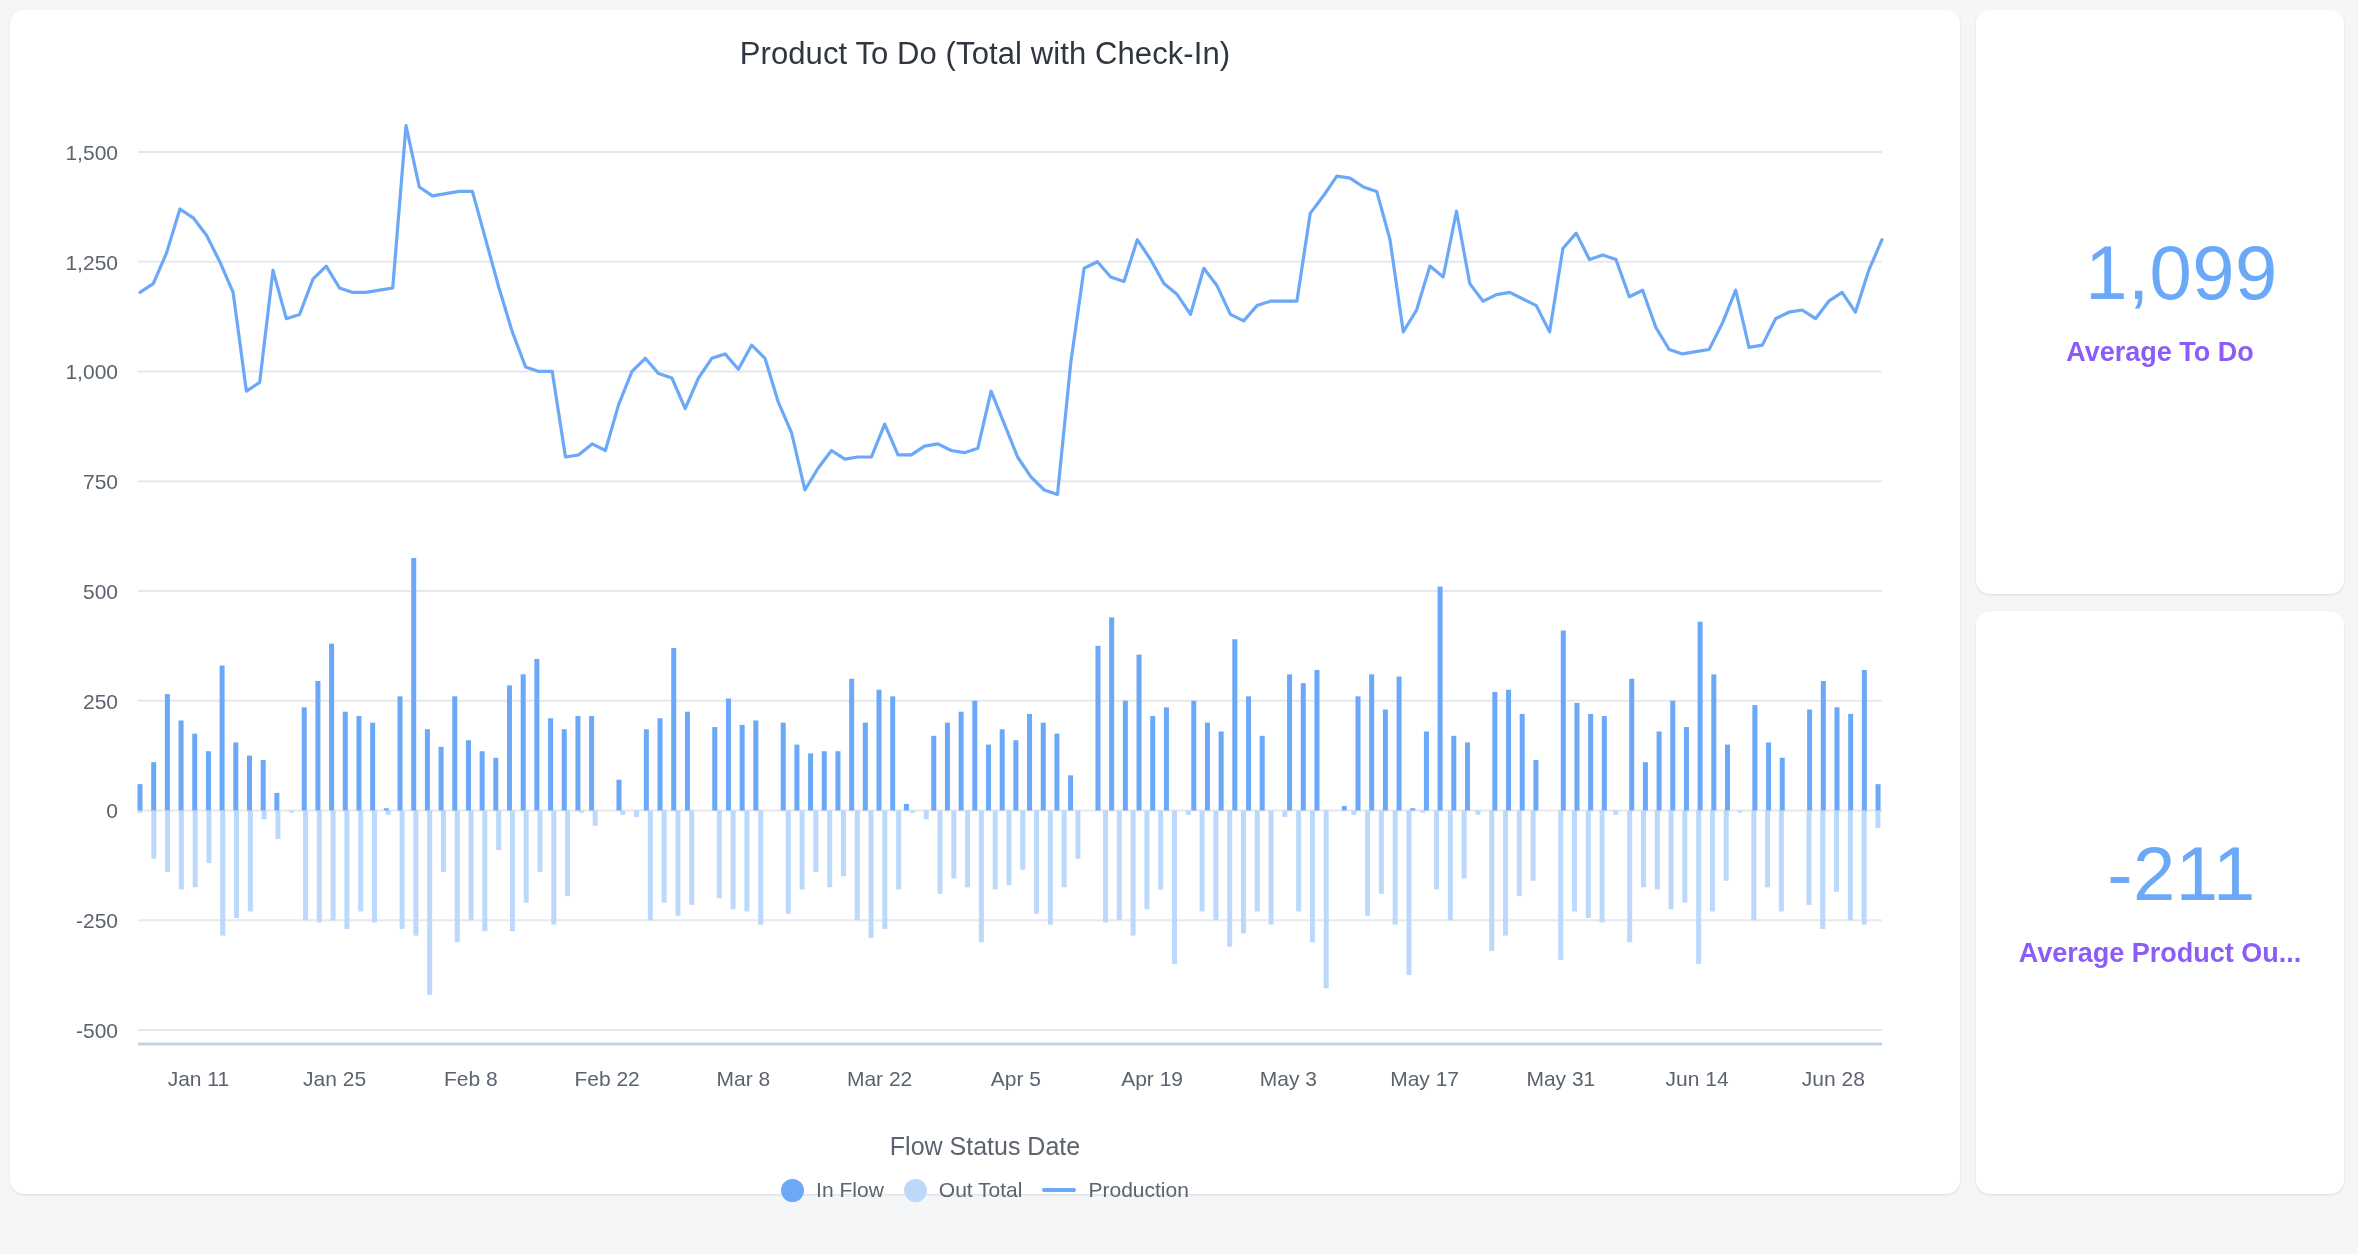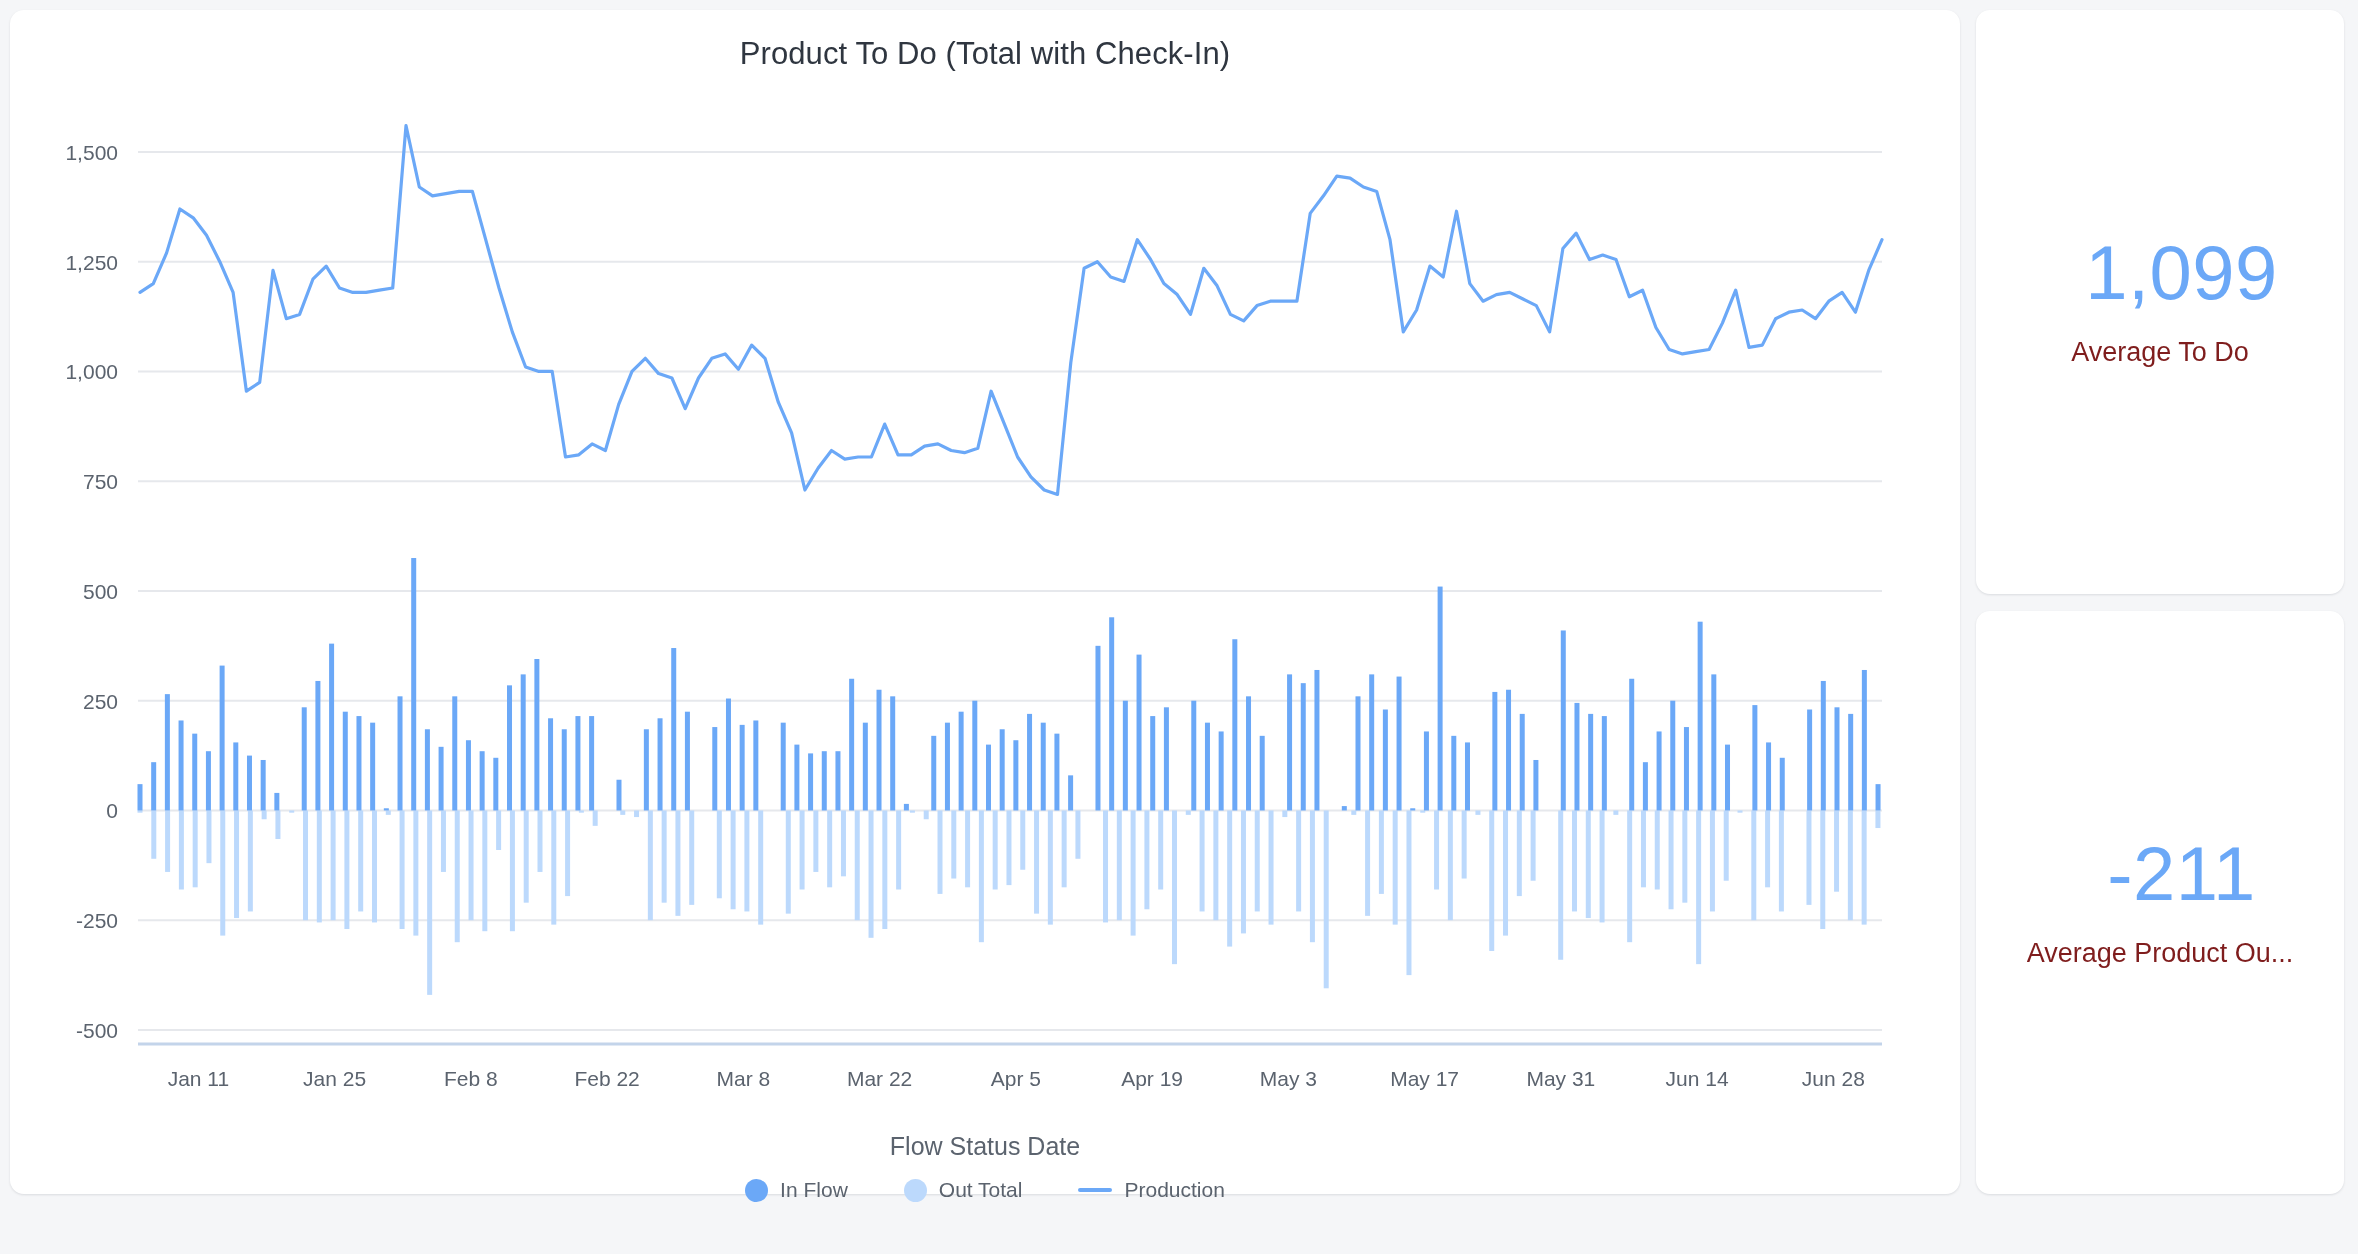--- a/index.html
+++ b/index.html
@@ -49,21 +49,21 @@
     font-size:25px;
     color:#5b636e;
   }
   .legend{
     position:absolute;
     left:0;width:1950px;
     top:1168px;
     display:flex;
     justify-content:center;
     align-items:center;
-    gap:56px;
+    gap:20px;
   }
   .legend-item{display:flex;align-items:center;gap:12px;cursor:pointer;}
   .legend-dot{width:23px;height:23px;border-radius:50%;display:block;}
   .legend-line{width:34px;height:4px;border-radius:2px;display:block;}
   .legend-text{font-size:21px;color:#5b636e;}
   
   .kpi-col{
     flex:1 1 auto;
     display:flex;
     flex-direction:column;
@@ -86,25 +86,26 @@
     font-size:76px;
     line-height:1;
     color:#6ba8f7;
     font-weight:400;
     letter-spacing:.5px;
     margin-left:43px;
   }
   .kpi-label{
     margin-top:26px;
     font-size:27px;
-    color:#7f1d1d;
+    color:#8b5cf6;
     white-space:nowrap;
     max-width:94%;
     overflow:hidden;
     text-overflow:ellipsis;
+    font-weight:bold;
   }
   .tick-text{font-size:21px;fill:#5b636e;}
 </style>
 </head>
 <body>
 
 <div class="dashboard">
 
   <div class="chart-card">
 

